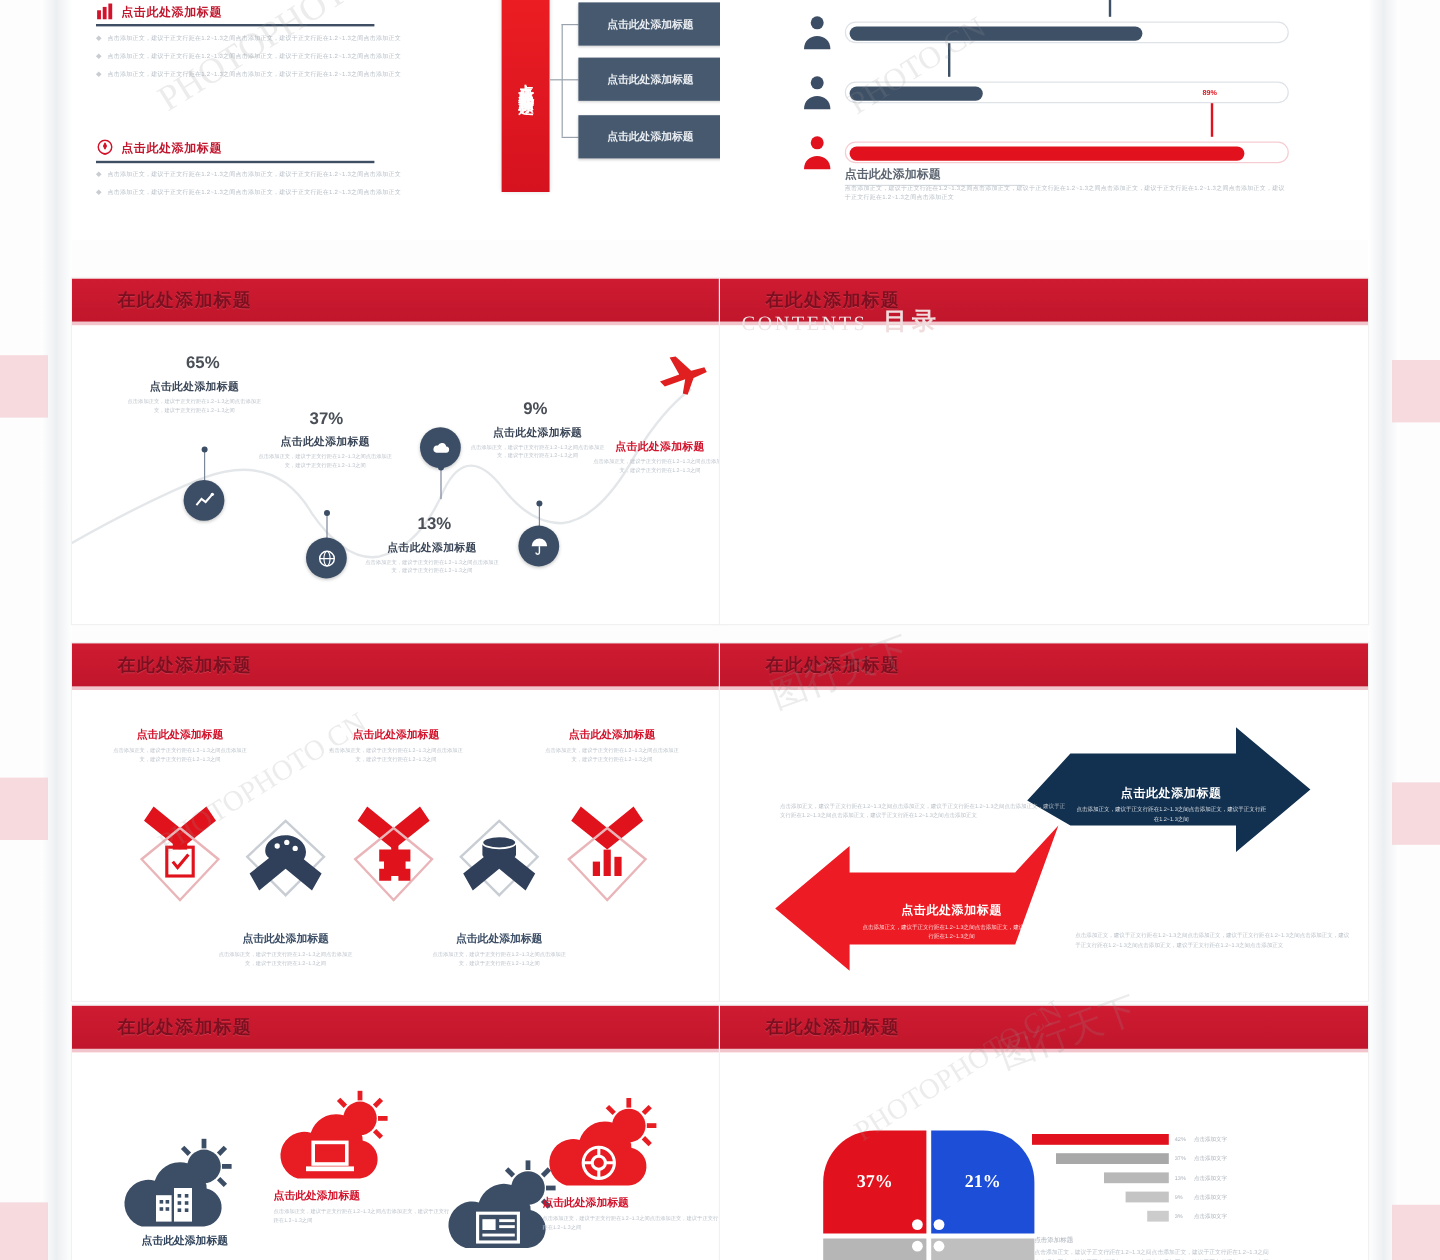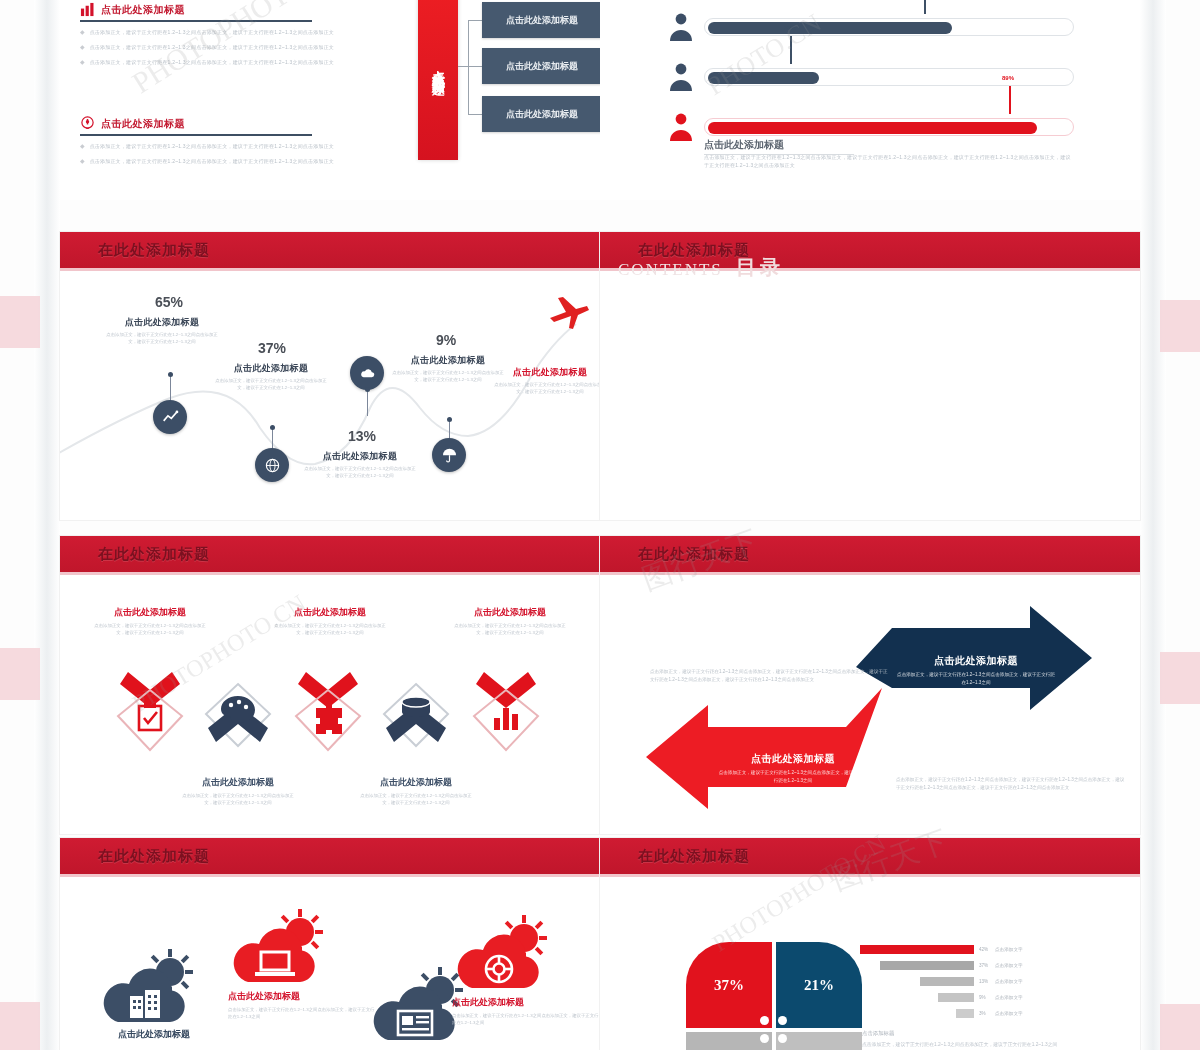--- a/index.html
+++ b/index.html
@@ -577,21 +577,21 @@
     </div>
   </div>
 
   <div class="slide" id="s8">
     <div class="sl-hdr">
       <span class="t">在此处添加标题</span>
     </div>
 
     <div style="position:absolute;left:86px;top:104px;width:180px;height:180px;">
       <div class="petal" style="left:0;top:0;background:#e1121d;border-radius:50% 0 0 0;">37%</div>
-      <div class="petal" style="left:90px;top:0;background:#0c4a6e;border-radius:0 50% 0 0;">21%</div>
+      <div class="petal" style="left:90px;top:0;background:#1d4ed8;border-radius:0 50% 0 0;">21%</div>
       <div class="petal" style="left:0;top:90px;background:#b6b6b6;border-radius:0 0 0 50%;">29%</div>
       <div class="petal" style="left:90px;top:90px;background:#bfbfbf;border-radius:0 0 50% 0;">22%</div>
       <div class="pdot" style="left:74px;top:74px;"></div>
       <div class="pdot" style="left:92px;top:74px;"></div>
       <div class="pdot" style="left:74px;top:92px;"></div>
       <div class="pdot" style="left:92px;top:92px;"></div>
     </div>
 
     <div class="hb-row" style="left:260px;top:106px;">
       <span class="hb" style="width:114px;background:#e1121d;"></span>

